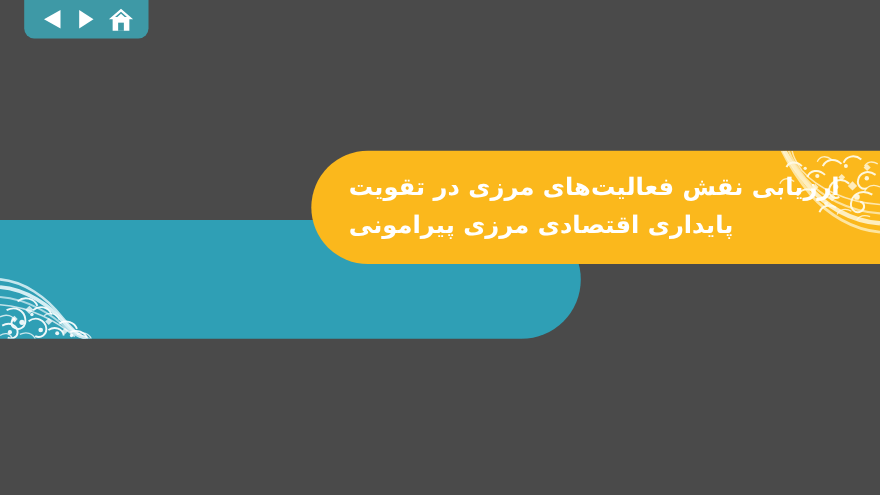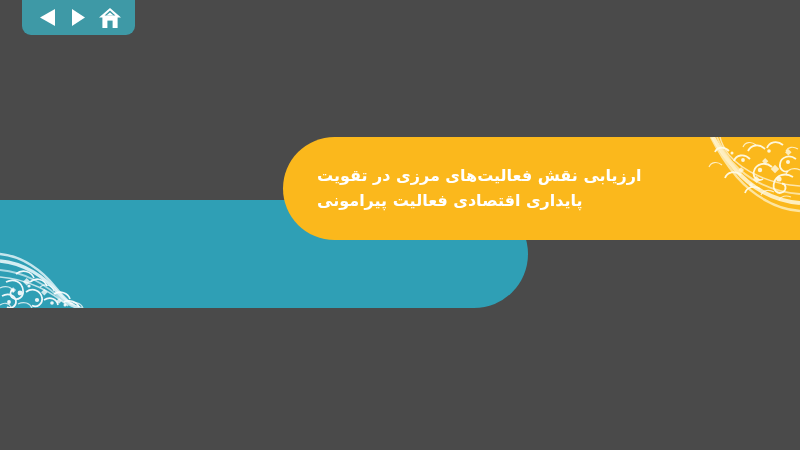--- a/index.html
+++ b/index.html
@@ -98,21 +98,21 @@
     height: 103px;
     display: flex;
     flex-direction: column;
     align-items: flex-end;
     justify-content: center;
     direction: rtl;
   }
   .title-line {
     color: #ffffff;
     font-family: "DejaVu Sans", sans-serif;
-    font-size: 16px;
+    font-size: 22px;
     font-weight: bold;
     line-height: 1.55;
     white-space: nowrap;
     text-align: right;
   }
 </style>
 </head>
 <body>
 
 <div id="slide">
@@ -259,18 +259,18 @@
             <path d="M143,12 C138,9 133,10 131,14"></path>
             <path d="M67,28 C62,24 56,25 54,30"></path>
             <path d="M136,60 C131,58 126,59 124,63"></path>
           </g>
         </g>
       </svg>
     </div>
 
     <div id="title-block">
       <div class="title-line">ارزیابی نقش فعالیت‌های مرزی در تقویت</div>
-      <div class="title-line">پایداری اقتصادی فعالیت پیرامونی</div>
+      <div class="title-line">پایداری اقتصادی مرزی پیرامونی</div>
     </div>
 
   </div>
 
 </div>
 
 </body></html>

